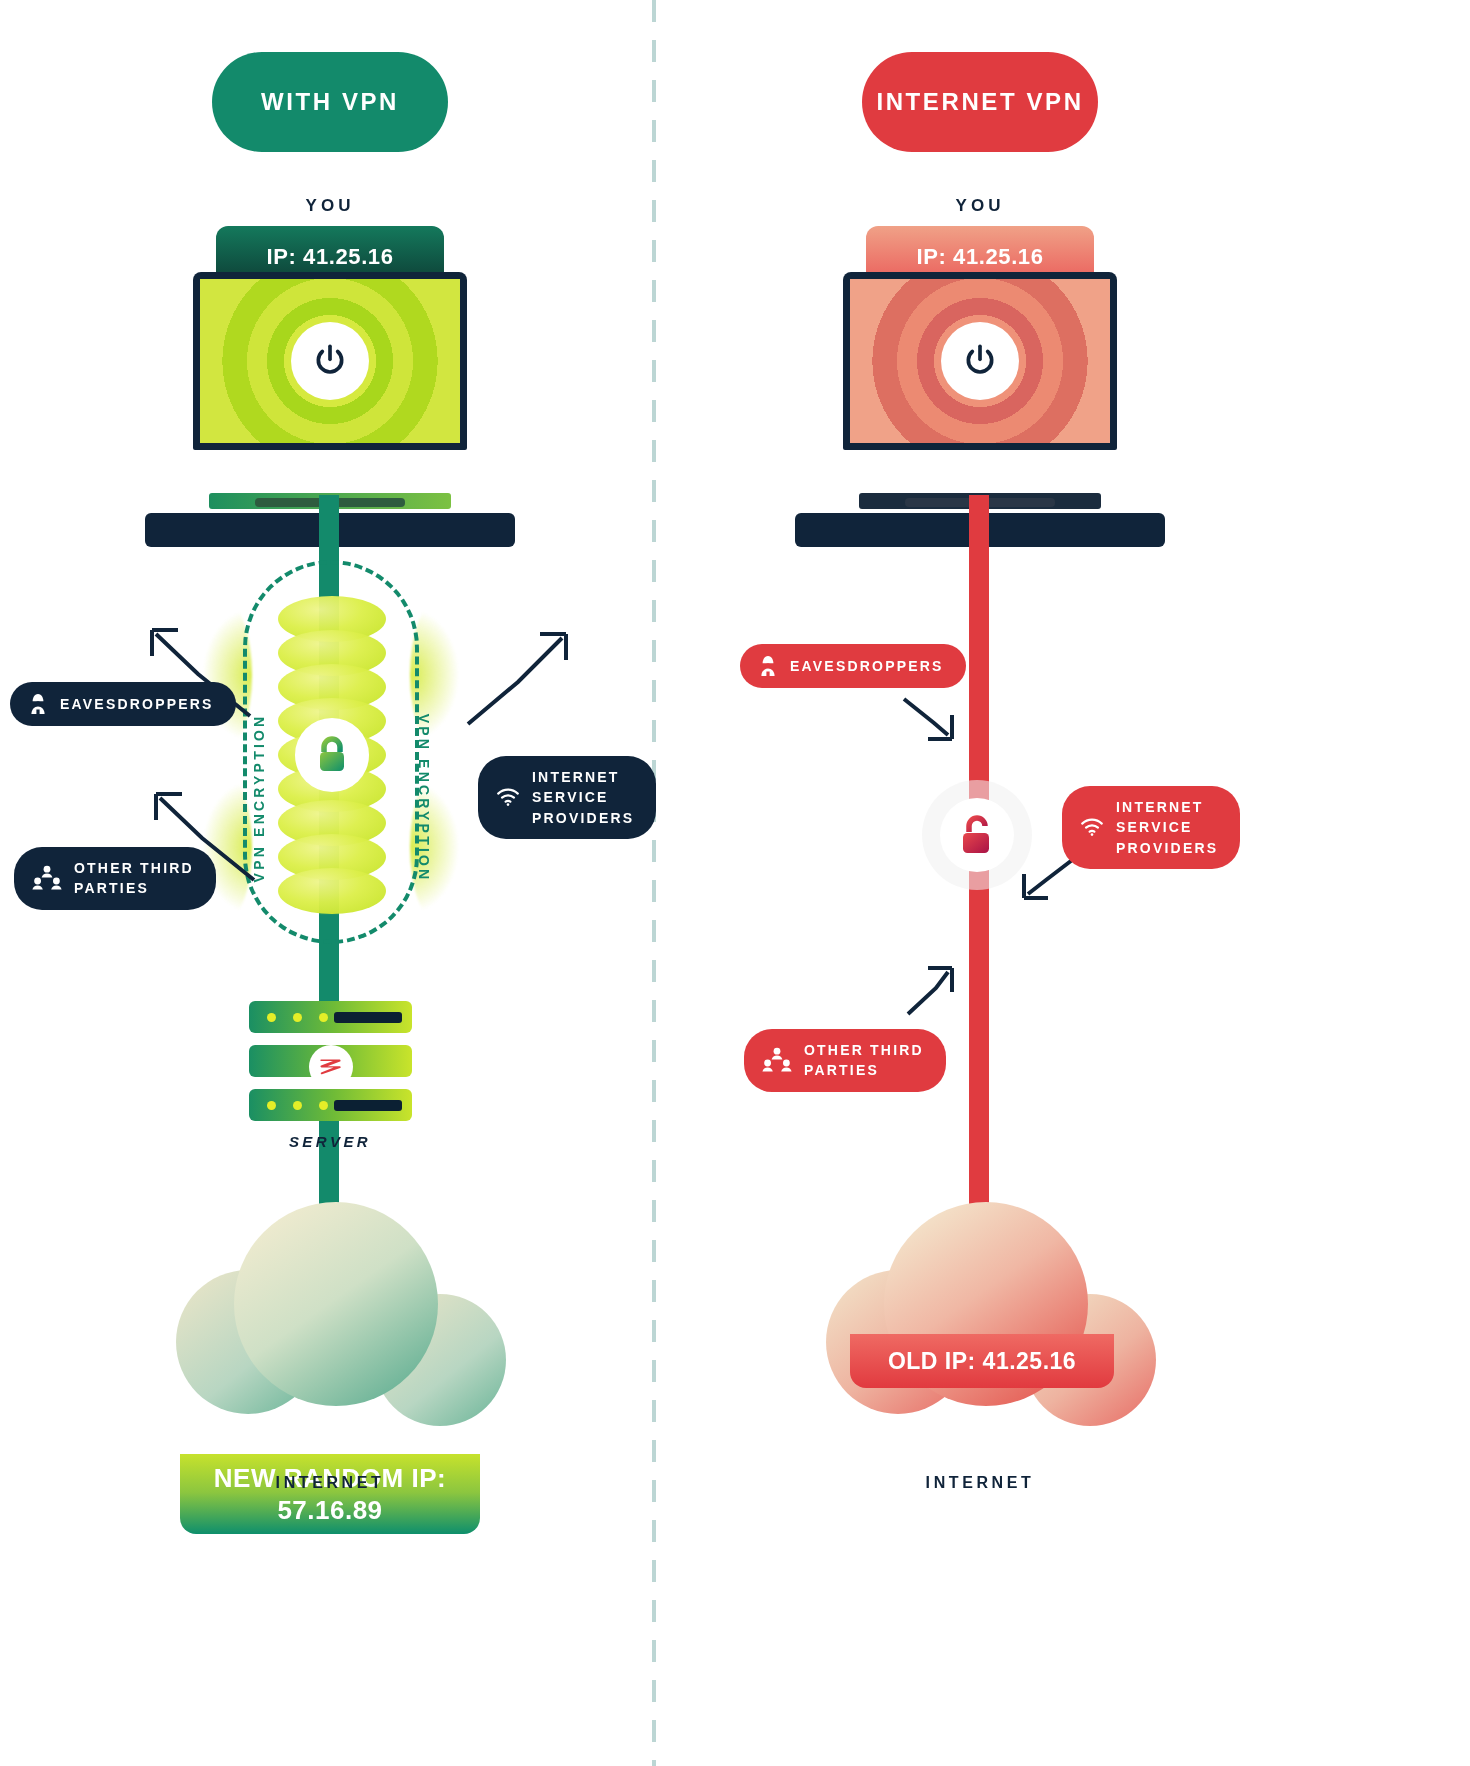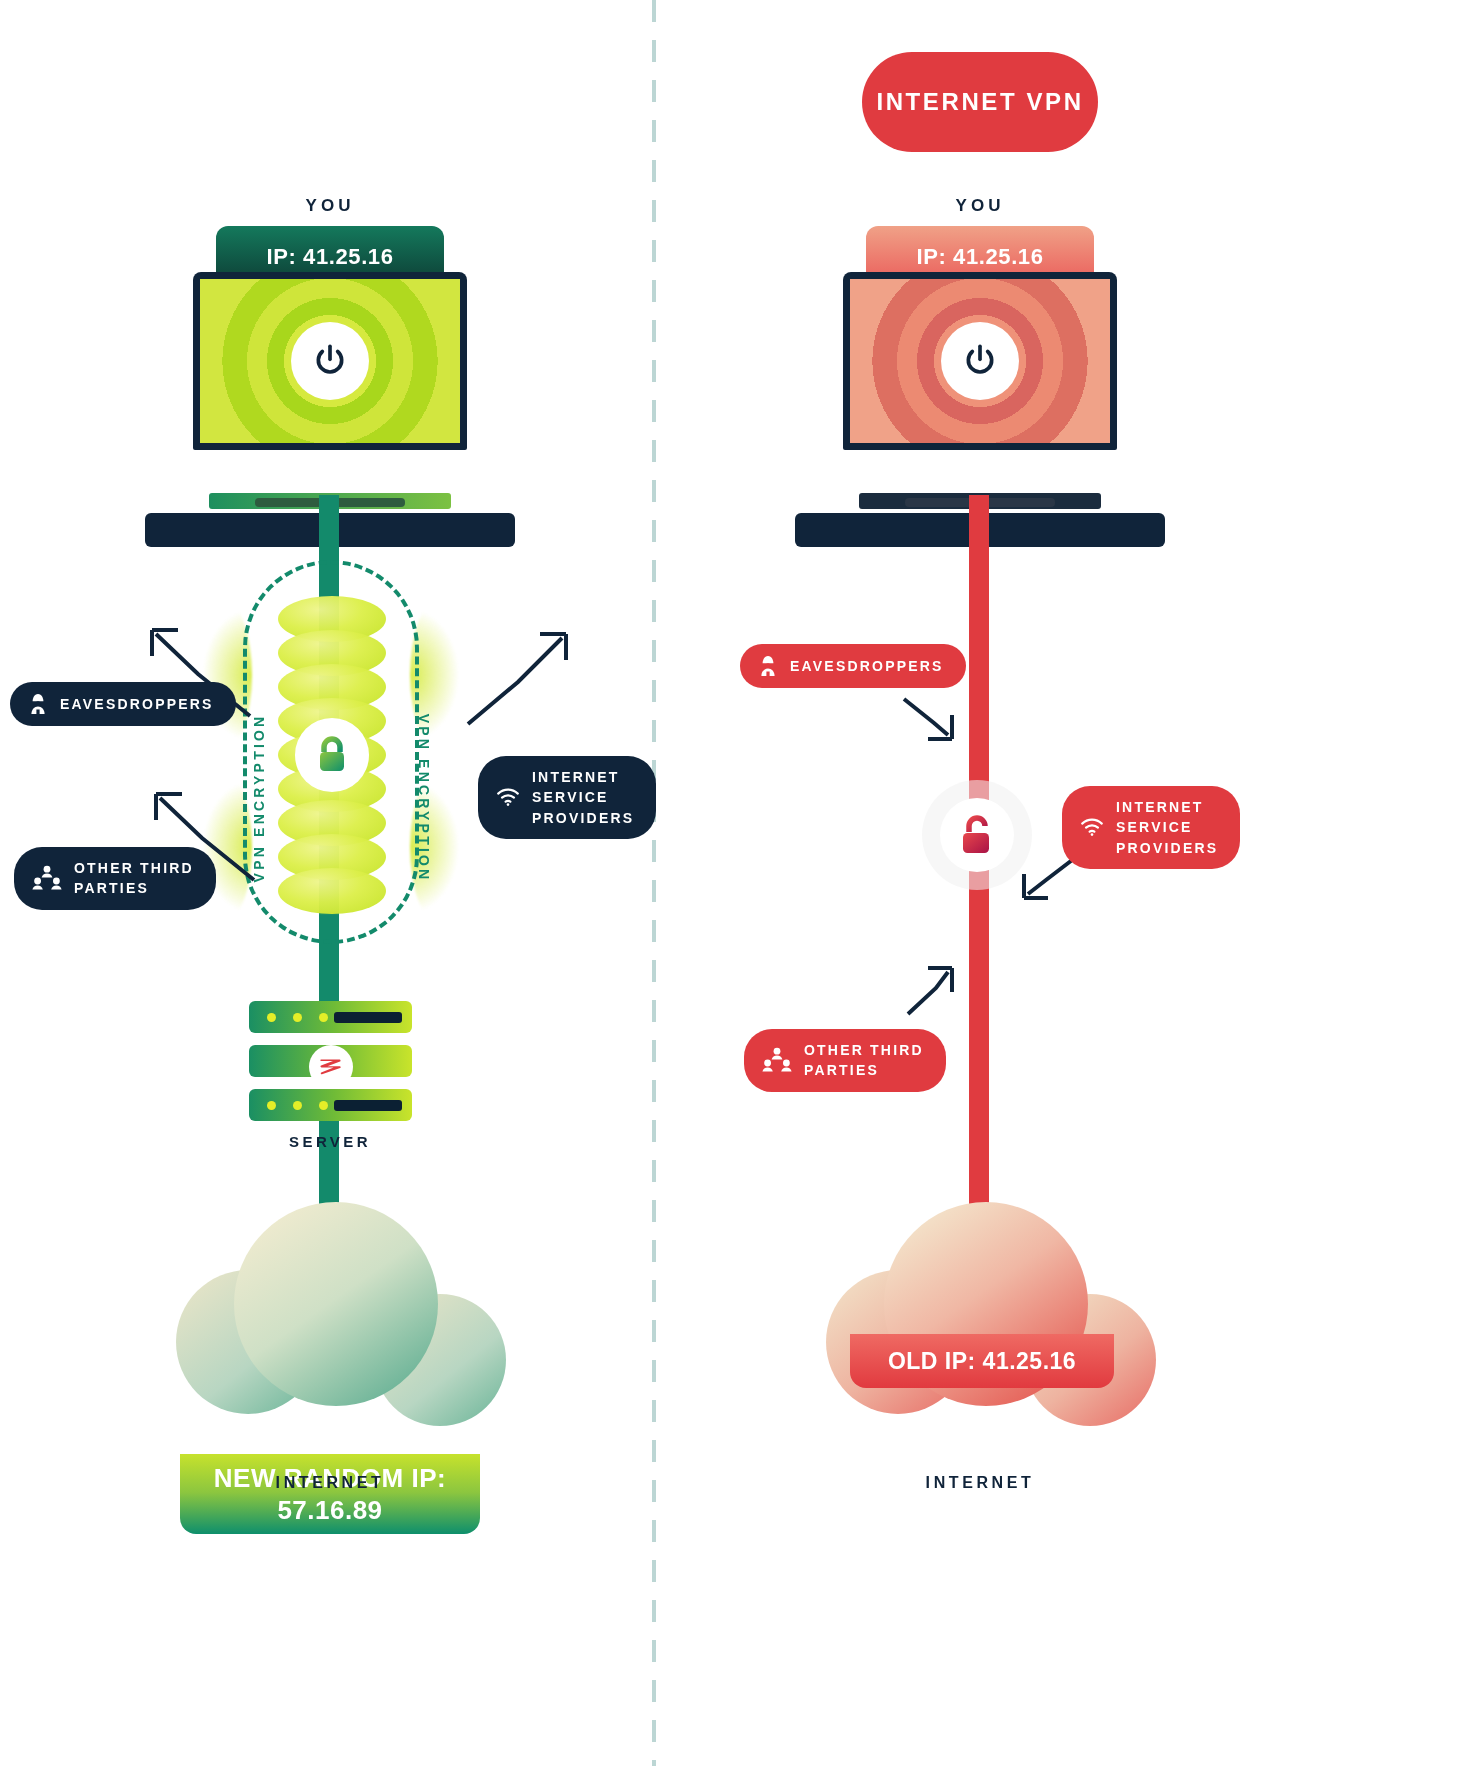--- a/index.html
+++ b/index.html
@@ -171,21 +171,21 @@
   .sb1 { top: 0; } .sb2 { top: 44px; } .sb3 { top: 88px; }
   .sdot { position: absolute; top: 12px; width: 9px; height: 9px; border-radius: 50%; background: #e4ee28; }
   .sbar-black { position: absolute; top: 11px; right: 10px; width: 68px; height: 11px; border-radius: 3px; background: #0b2033; }
   .xv-circle {
     position: absolute; left: 50%; top: 44px; transform: translateX(-50%);
     width: 44px; height: 44px; border-radius: 50%; background: #fff;
     display: flex; align-items: center; justify-content: center;
   }
   .server-caption {
     position: absolute; left: 200px; top: 1133px; width: 260px; text-align: center;
-    color: #10243a; font-size: 15px; font-weight: bold; letter-spacing: 3.4px;
+    color: #10243a; font-size: 15px; font-weight: bold; letter-spacing: 3.4px; font-style: italic;
   }
 
   
   .cloud-wrap { position: absolute; }
   .cloud-left  { left: 150px; top: 1192px; width: 360px; height: 260px; }
   .cloud-right { left: 800px; top: 1192px; width: 360px; height: 260px; }
 
   
   .ip-banner {
     position: absolute; display: flex; align-items: center; justify-content: center;
@@ -207,20 +207,21 @@
   .ic-left  { left: 180px; top: 1474px; }
   .ic-right { left: 830px; top: 1474px; }
 </style>
 </head>
 <body>
 
 <div id="stage">
 
   <div class="divider"></div>
 
+  <div class="pill-title pill-green">WITH VPN</div>
 
   <div class="you-label you-left">YOU</div>
 
   <div class="ip-tab ip-tab-left">IP: 41.25.16</div>
 
   <div class="laptop laptop-left">
     <div class="lid">
       <div class="screen screen-green">
         <div class="power-circle">
           <svg width="40" height="40" viewBox="0 0 24 24" fill="none" stroke="#10243a" stroke-width="2.2" stroke-linecap="round">

